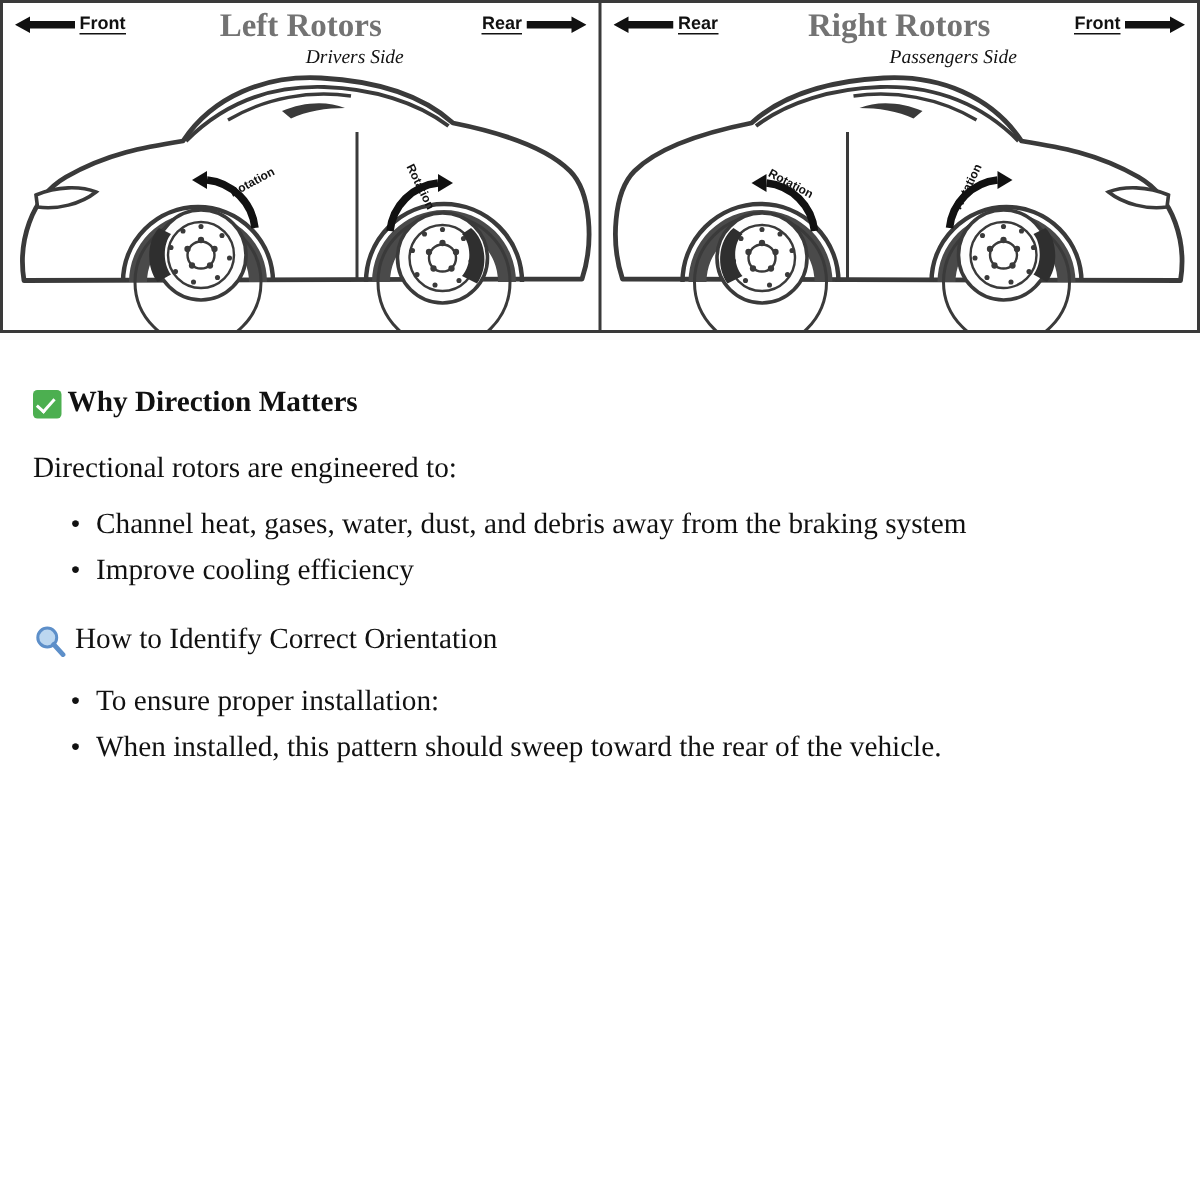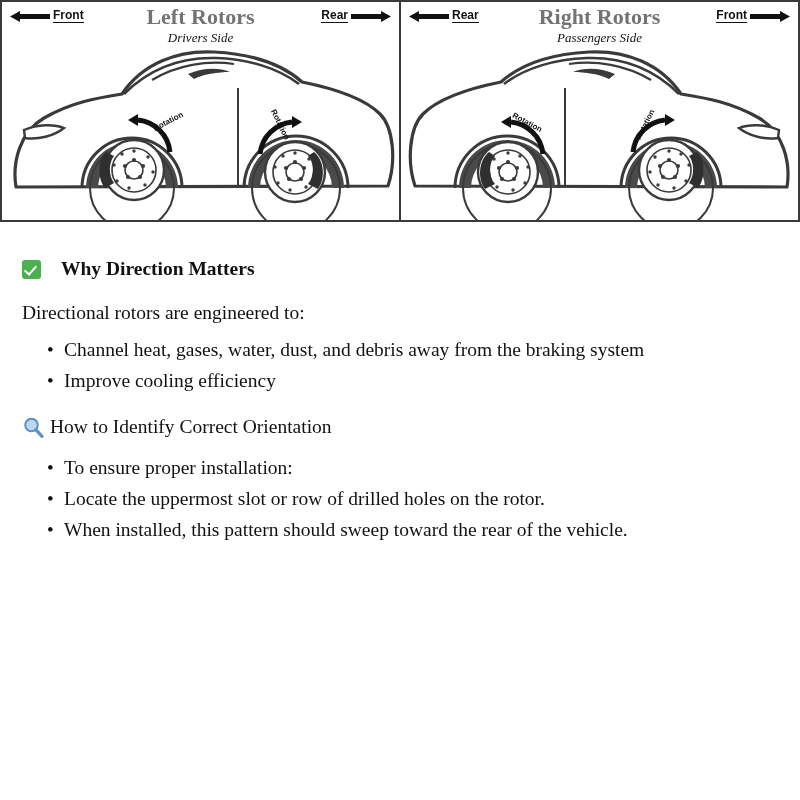--- a/index.html
+++ b/index.html
@@ -55,20 +55,21 @@
   }
   .panel-sub {
     position: absolute;
     top: 28px;
     left: 0;
     width: 100%;
     text-align: center;
     font-style: italic;
     font-size: 13px;
     color: #111;
+    padding-left: 36px;
   }
 
   .dir-tag {
     position: absolute;
     top: 7px;
     font-size: 12px;
     font-weight: bold;
     font-family: "Liberation Sans", sans-serif;
     color: #111;
     display: flex;
@@ -104,21 +105,21 @@
     line-height: 31px;
     margin: 4px 0 0 0;
     color: #111;
   }
   h2.section {
     font-size: 19.5px;
     font-weight: bold;
     margin: 22px 0 0 0;
     display: flex;
     align-items: center;
-    gap: 20px;
+    gap: 4px;
     color: #111;
   }
   .check-box {
     display: inline-block;
     width: 19px;
     height: 19px;
     border-radius: 3px;
     background: #4caf50;
     position: relative;
     flex: none;
@@ -387,17 +388,16 @@
         <svg width="22" height="22" viewBox="0 0 22 22">
           <circle cx="9.5" cy="9" r="6.3" fill="#bcd7f0" stroke="#5d8fc9" stroke-width="2"></circle>
           <line x1="13.8" y1="13.6" x2="20" y2="20.4" stroke="#5d8fc9" stroke-width="3.2" stroke-linecap="round"></line>
         </svg>
       </span>
       <span>How to Identify Correct Orientation</span>
     </h2>
 
     <ul class="bullets2">
       <li>To ensure proper installation:</li>
-      <li>Locate the uppermost slot or row of drilled holes on the rotor.</li>
       <li>When installed, this pattern should sweep toward the rear of the vehicle.</li>
     </ul>
   </div>
 </div>
 
 </body></html>

